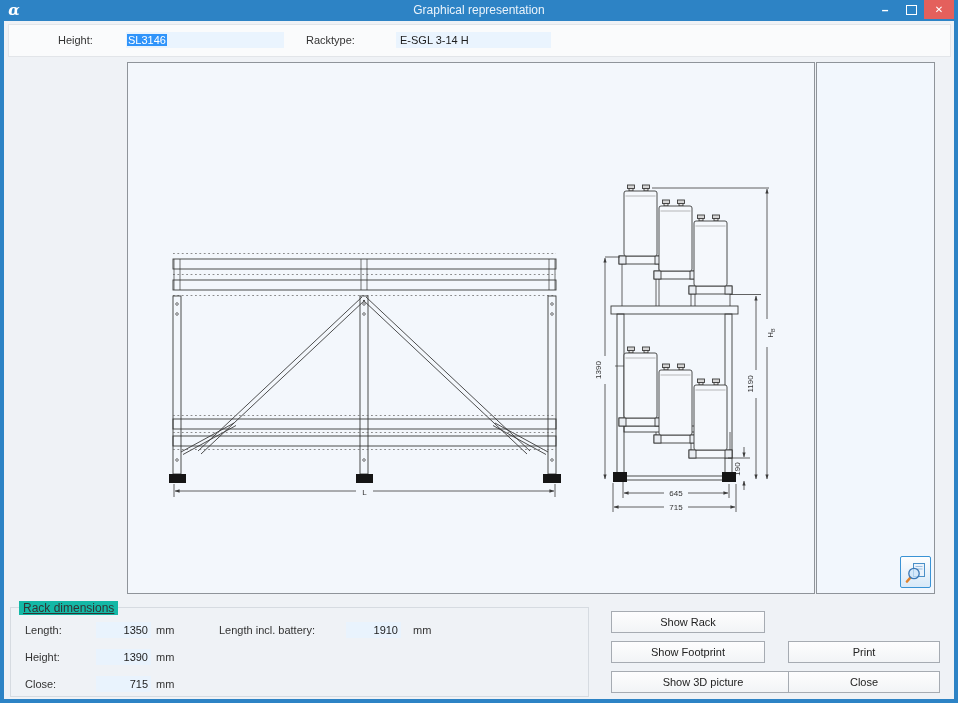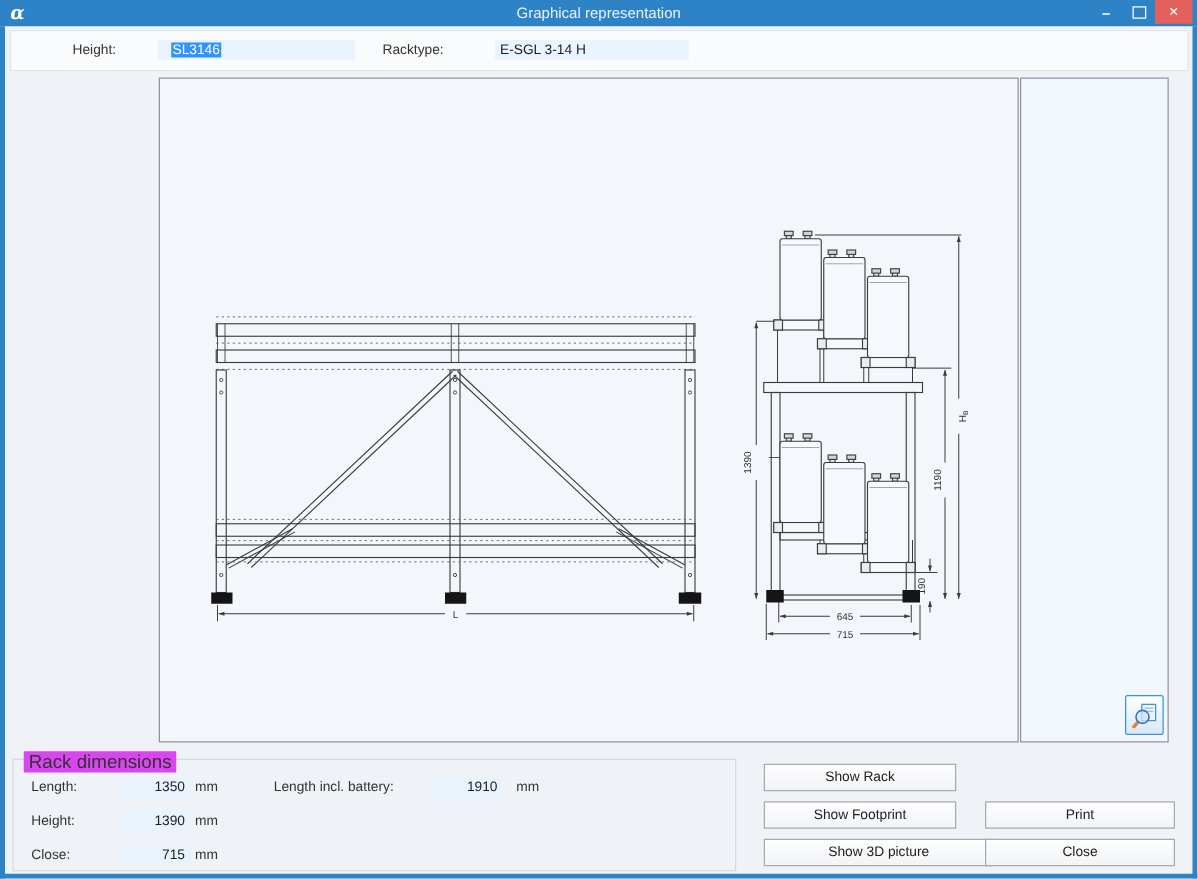--- a/index.html
+++ b/index.html
@@ -25,35 +25,35 @@
   .btn-close{width:30px;background:#e4605c;font-size:10px;}
   
   .top-strip{position:absolute;left:8px;top:24px;width:941px;height:31px;background:#fafbfc;
              border:1px solid #e2e5e9;}
   .strip-label{position:absolute;top:9px;font-size:11px;color:#333;}
   .lbl-article{left:49px;}
   .lbl-racktype{left:297px;}
   .field{position:absolute;top:7px;height:16px;background:#eaf4fe;font-size:11px;color:#1d1d1d;
          line-height:16px;}
   .fld-article{left:117px;width:158px;}
-  .fld-article .sel{background:#3094fa;color:#fff;padding:0 1px;margin-left:11px;}
+  .fld-article .sel{background:#3094fa;color:#fff;padding:0 1px;margin-left:1px;}
   .fld-racktype{left:387px;width:155px;padding-left:4px;box-sizing:border-box;}
   
   .canvas-left{position:absolute;left:127px;top:62px;width:686px;height:530px;background:#f3f7fc;
                border:1px solid #8f949a;box-sizing:content-box;}
   .canvas-right{position:absolute;left:816px;top:62px;width:117px;height:530px;background:#f2f7fd;
                 border:1px solid #8f949a;}
   .zoom-btn{position:absolute;right:3px;bottom:5px;width:29px;height:30px;border:1px solid #3a93d5;
             border-radius:2px;background:linear-gradient(#fefefe,#d8e9f8);display:flex;
             align-items:center;justify-content:center;cursor:pointer;}
   
   .groupbox{position:absolute;left:10px;top:607px;width:577px;height:88px;
             border:1px solid #d6dbe1;}
-  .groupbox .gb-label{position:absolute;left:8px;top:-7px;background:#d946ef;padding:0 4px;
-                      font-size:15px;color:#333;}
+  .groupbox .gb-label{position:absolute;left:8px;top:-7px;background:#14b8a6;padding:0 4px;
+                      font-size:12px;color:#333;text-decoration:underline;}
   .dim-label{position:absolute;font-size:11px;color:#333;}
   .dim-field{position:absolute;width:55px;height:16px;background:#e9f3fd;font-size:11px;
              color:#1d1d1d;line-height:16px;text-align:right;padding-right:3px;box-sizing:border-box;}
   .dim-unit{position:absolute;font-size:11px;color:#333;}
   .act-btn{position:absolute;height:22px;background:linear-gradient(#fdfdfe,#f2f4f6);
            border:1px solid #a6abb2;font-size:11px;color:#222;font-family:"Liberation Sans",sans-serif;
            cursor:pointer;}
   svg text{font-family:"Liberation Sans","DejaVu Sans",sans-serif;}
 </style>
 </head>

